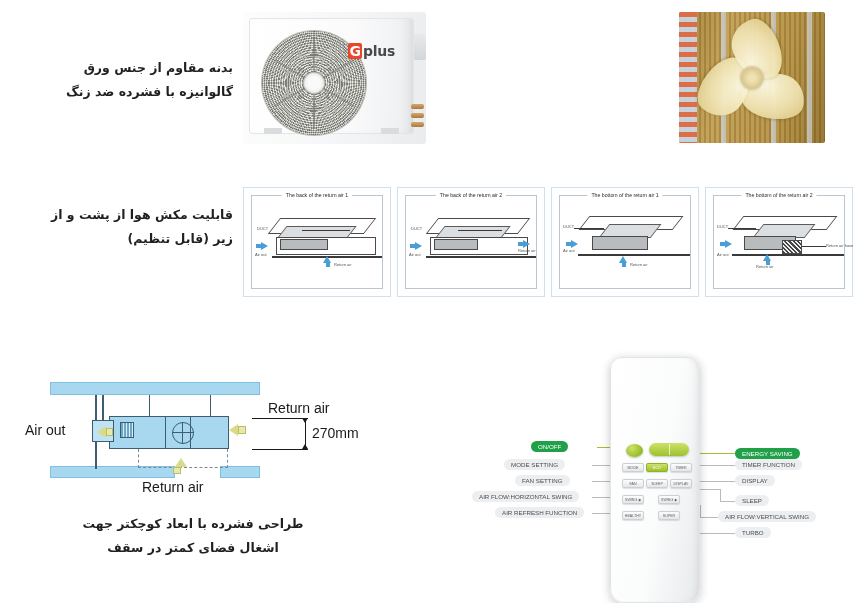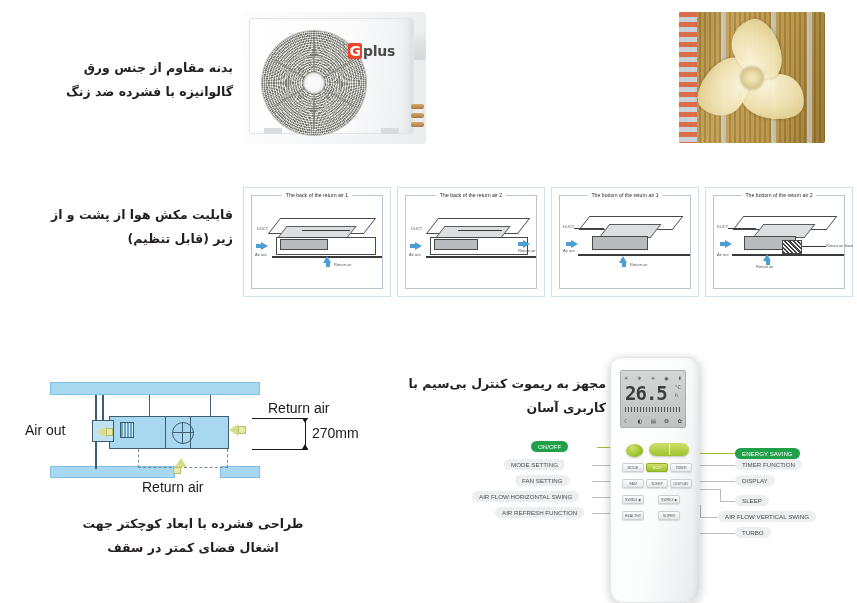--- a/index.html
+++ b/index.html
@@ -411,21 +411,20 @@
     <div class="dw-line" style="left:232px; top:40px; width:56px; height:1px; background:#1a1a1a;"></div>
     <div class="dw-line" style="left:232px; top:71px; width:56px; height:1px; background:#1a1a1a;"></div>
     <div class="dim-line" style="left:285px; top:40px; height:31px;"></div>
     <div style="position:absolute; left:282px; top:40px; width:0;height:0;border-left:3px solid transparent;border-right:3px solid transparent;border-top:5px solid #1a1a1a;"></div>
     <div style="position:absolute; left:282px; top:66px; width:0;height:0;border-left:3px solid transparent;border-right:3px solid transparent;border-bottom:5px solid #1a1a1a;"></div>
     <div class="dw-text" style="left:292px; top:47px;">270mm</div>
   </div>
 
   <div class="fa center" id="cap-compact">طراحی فشرده با ابعاد کوچکتر جهت اشغال فضای کمتر در سقف</div>
 
-  <div class="fa" id="cap-remote">مجهز به ریموت کنترل بی‌سیم با کاربری آسان</div>
 
   <div class="label-pill green" style="left:531px; top:441px;">ON/OFF</div>
   <div class="label-pill" style="left:504px; top:459px;">MODE SETTING</div>
   <div class="label-pill" style="left:515px; top:475px;">FAN SETTING</div>
   <div class="label-pill" style="left:472px; top:491px;">AIR FLOW:HORIZONTAL SWING</div>
   <div class="label-pill" style="left:495px; top:507px;">AIR REFRESH FUNCTION</div>
 
   <div class="lead green" style="left:597px; top:447px; width:24px;"></div>
   <div class="lead" style="left:592px; top:465px; width:28px;"></div>
   <div class="lead" style="left:592px; top:481px; width:28px;"></div>
@@ -445,42 +444,20 @@
   <div class="lead v" style="left:720px; top:489px; width:1px; height:12px;"></div>
   <div class="lead" style="left:700px; top:489px; width:21px;"></div>
   <div class="lead" style="left:720px; top:501px; width:15px;"></div>
   <div class="lead v" style="left:700px; top:505px; width:1px; height:12px;"></div>
   <div class="lead" style="left:690px; top:517px; width:28px;"></div>
   <div class="lead v" style="left:680px; top:519px; width:1px; height:14px;"></div>
   <div class="lead" style="left:680px; top:533px; width:55px;"></div>
 
   <div class="remote-wrap">
     <div class="remote">
-      <div class="lcd">
-        <div class="lcd-top">
-          <span>✳</span>
-            <span>❄</span>
-            <span>☀</span>
-            <span>◉</span>
-            <span>⬆</span>
-        </div>
-        <div class="lcd-temp">26.5</div>
-        <div class="lcd-units">
-          <div>°C</div>
-          <div>h</div>
-        </div>
-        <div class="lcd-bar"></div>
-        <div class="lcd-bottom">
-          <span>☾</span>
-            <span>◐</span>
-            <span>▤</span>
-            <span>❂</span>
-            <span>✿</span>
-        </div>
-      </div>
 
       <div class="btn-onoff"></div>
       <div class="btn-energy"></div>
 
       <div class="rbtn" style="left:11px; top:105px;">MODE</div>
       <div class="rbtn eco" style="left:35px; top:105px;">ECO</div>
       <div class="rbtn" style="left:59px; top:105px;">TIMER</div>
 
       <div class="rbtn" style="left:11px; top:121px;">FAN</div>
       <div class="rbtn" style="left:35px; top:121px;">SLEEP</div>

